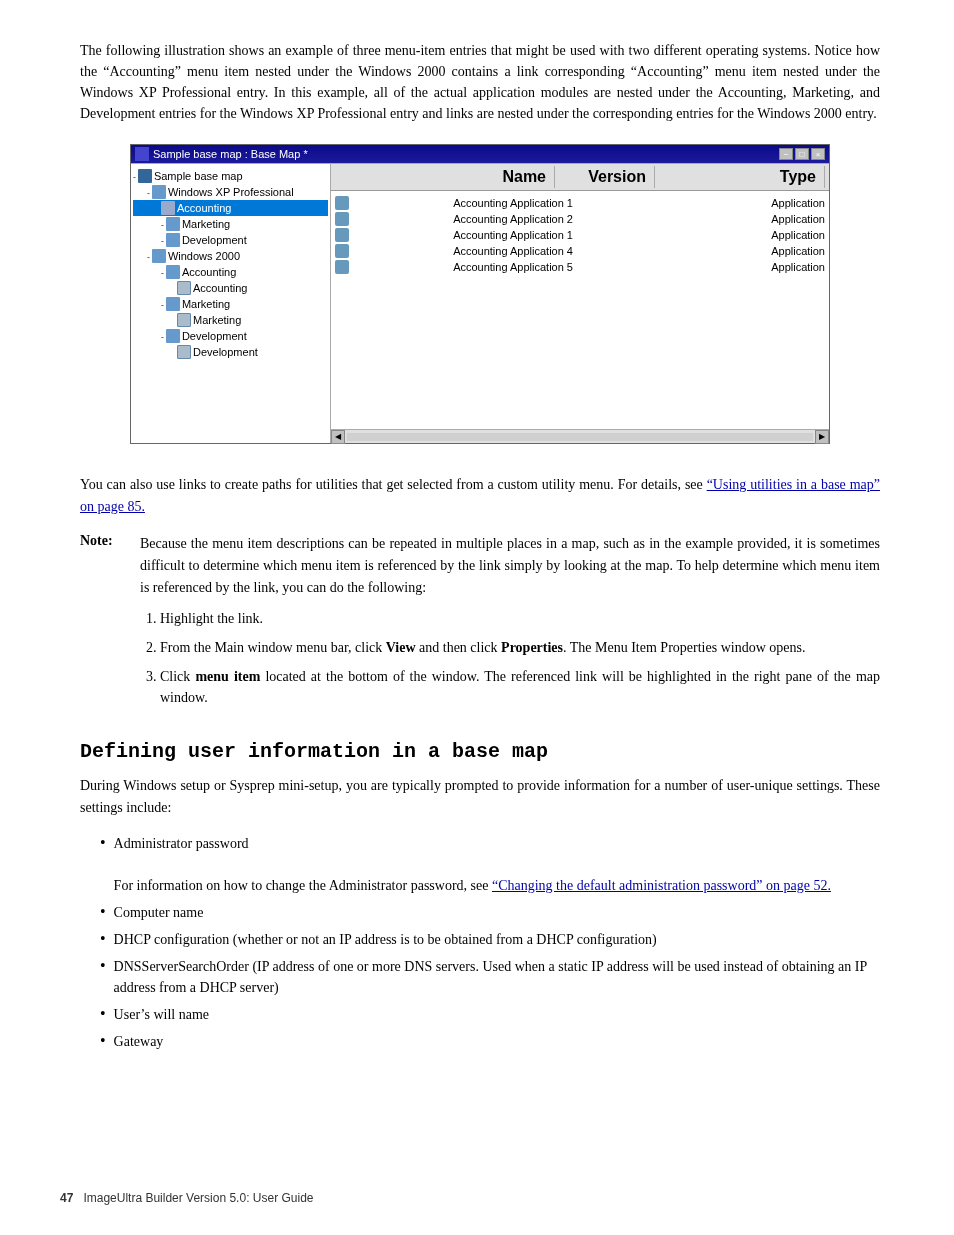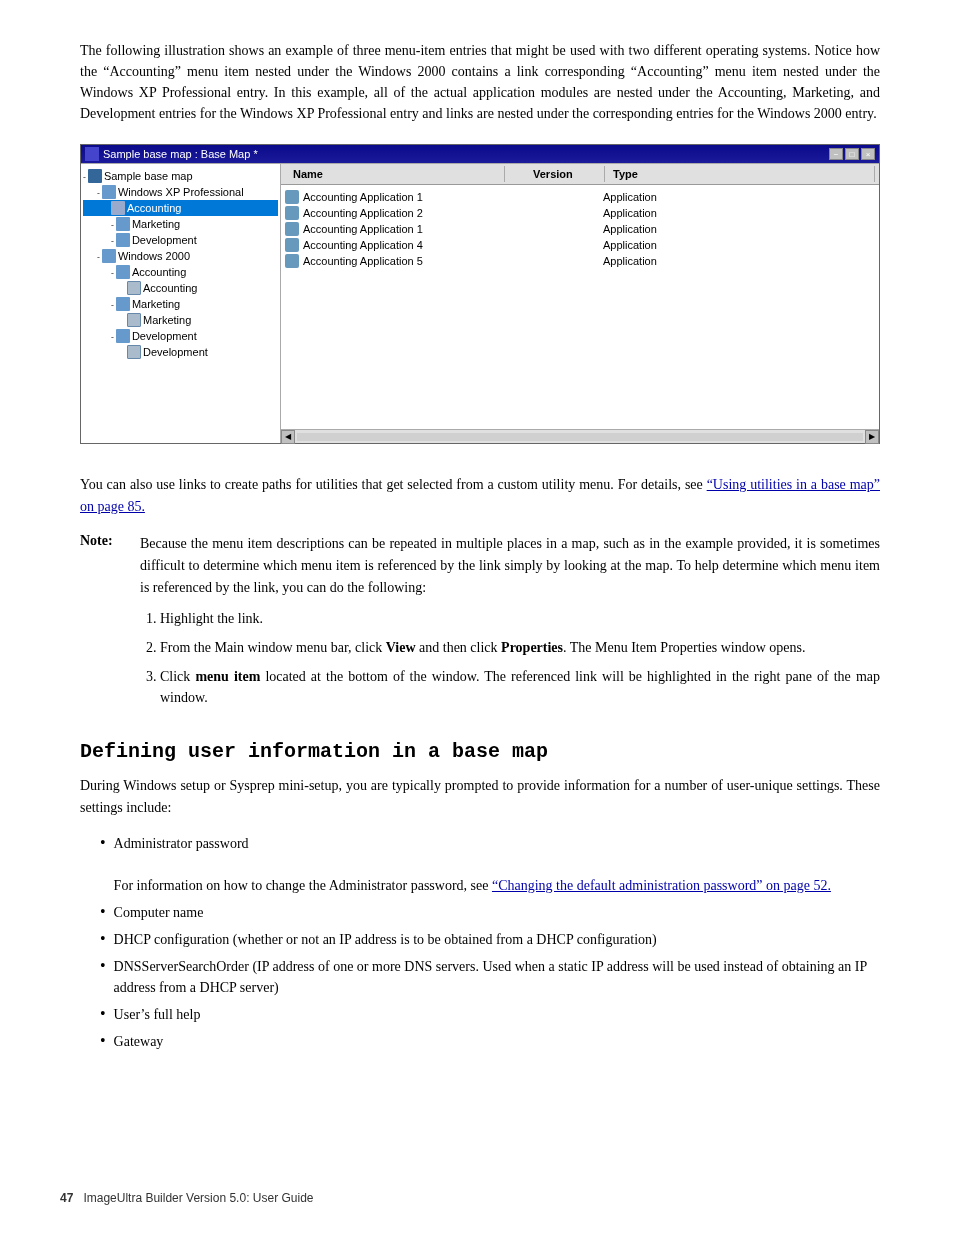--- a/index.html
+++ b/index.html
@@ -19,23 +19,24 @@
 
     .intro-text {
       margin-bottom: 20px;
       line-height: 1.5;
       text-align: justify;
     }
 
     
     .window-container {
       margin: 20px auto 30px auto;
-      width: 800px;
+      width: 700px;
       border: 1px solid #666;
       background: #f0f0f0;
+      text-align: right;
     }
 
     .window-titlebar {
       background: linear-gradient(to bottom, #0a0a8a, #1a1a9a);
       color: white;
       font-family: Arial, sans-serif;
       font-size: 11px;
       padding: 2px 4px;
       display: flex;
       align-items: center;
@@ -134,21 +135,21 @@
       flex: 1;
       display: flex;
       flex-direction: column;
     }
 
     .list-header {
       display: flex;
       background: #e0e0e0;
       border-bottom: 1px solid #999;
       font-family: Arial, sans-serif;
-      font-size: 11px;
+      font-size: 16px;
       padding: 2px 4px;
     }
 
     .list-header-col {
       padding: 2px 8px;
       font-weight: bold;
       border-right: 1px solid #aaa;
     }
 
     .list-header-col:first-child {
@@ -509,21 +510,21 @@
     <div class="bullet-item">
       <span class="bullet-dot">•</span>
       <div class="bullet-content">
         <span>DNSServerSearchOrder (IP address of one or more DNS servers. Used when a static IP address will be used instead of obtaining an IP address from a DHCP server)</span>
       </div>
     </div>
 
     <div class="bullet-item">
       <span class="bullet-dot">•</span>
       <div class="bullet-content">
-        <span>User’s full help</span>
+        <span>User’s will name</span>
       </div>
     </div>
 
     <div class="bullet-item">
       <span class="bullet-dot">•</span>
       <div class="bullet-content">
         <span>Gateway</span>
       </div>
     </div>
   </div>

